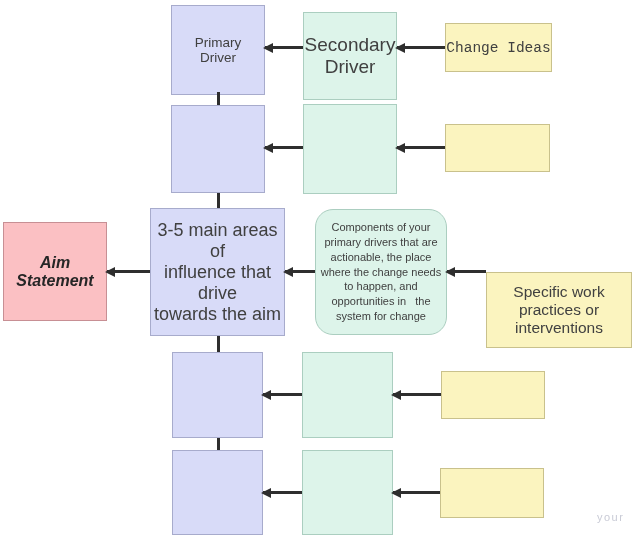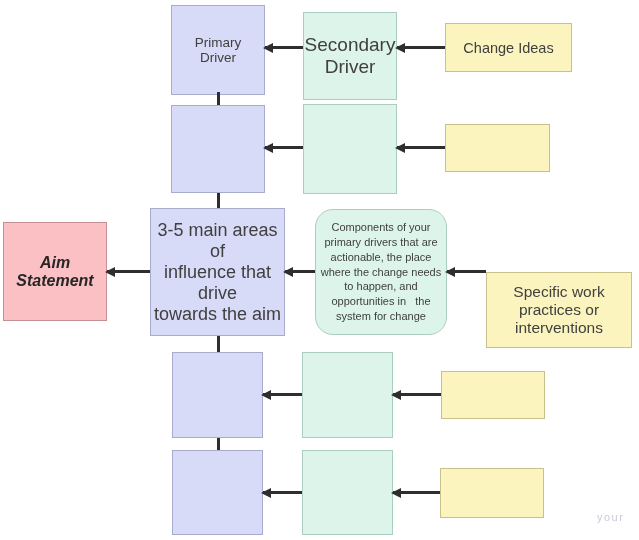--- a/index.html
+++ b/index.html
@@ -30,21 +30,21 @@
   .arrow::before{
     content:""; position:absolute; left:-2px; top:50%; transform:translateY(-50%);
     width:0; height:0;
     border-top:5.5px solid transparent; border-bottom:5.5px solid transparent;
     border-right:10px solid var(--line);
   }
 
   
   .b-primary   { left:171px; top:5px;   width:94px;  height:90px; font-size:13.5px; }
   .b-secondary { left:303px; top:4px;   width:94px;  height:88px; font-size:19px;margin-top:8px; }
-  .b-changeideas{ left:445px; top:23px; width:127px; height:49px; font-size:14.5px; }
+  .b-changeideas{ left:445px; top:23px; width:107px; height:49px; font-size:14.5px;font-family:Liberation Mono, monospace; }
   
   .b-purple2 { left:171px; top:105px; width:94px;  height:88px; }
   .b-green2  { left:303px; top:104px; width:94px;  height:90px; }
   .b-yellow2 { left:445px; top:124px; width:105px; height:48px; }
   
   .b-aim     { left:3px;   top:222px; width:104px; height:99px; font-size:16px; font-weight:bold; color:#262626;font-style:italic; }
   .b-main    { left:150px; top:208px; width:135px; height:128px; font-size:18px; }
   .b-components{ left:315px; top:209px; width:132px; height:126px; font-size:11px; padding:2px;border-radius:18px; }
   .b-components .lbl{ white-space:pre-wrap; line-height:1.35; }
   .b-specific{ left:486px; top:236px; width:146px; height:76px; font-size:15.5px;margin-top:36px; }

